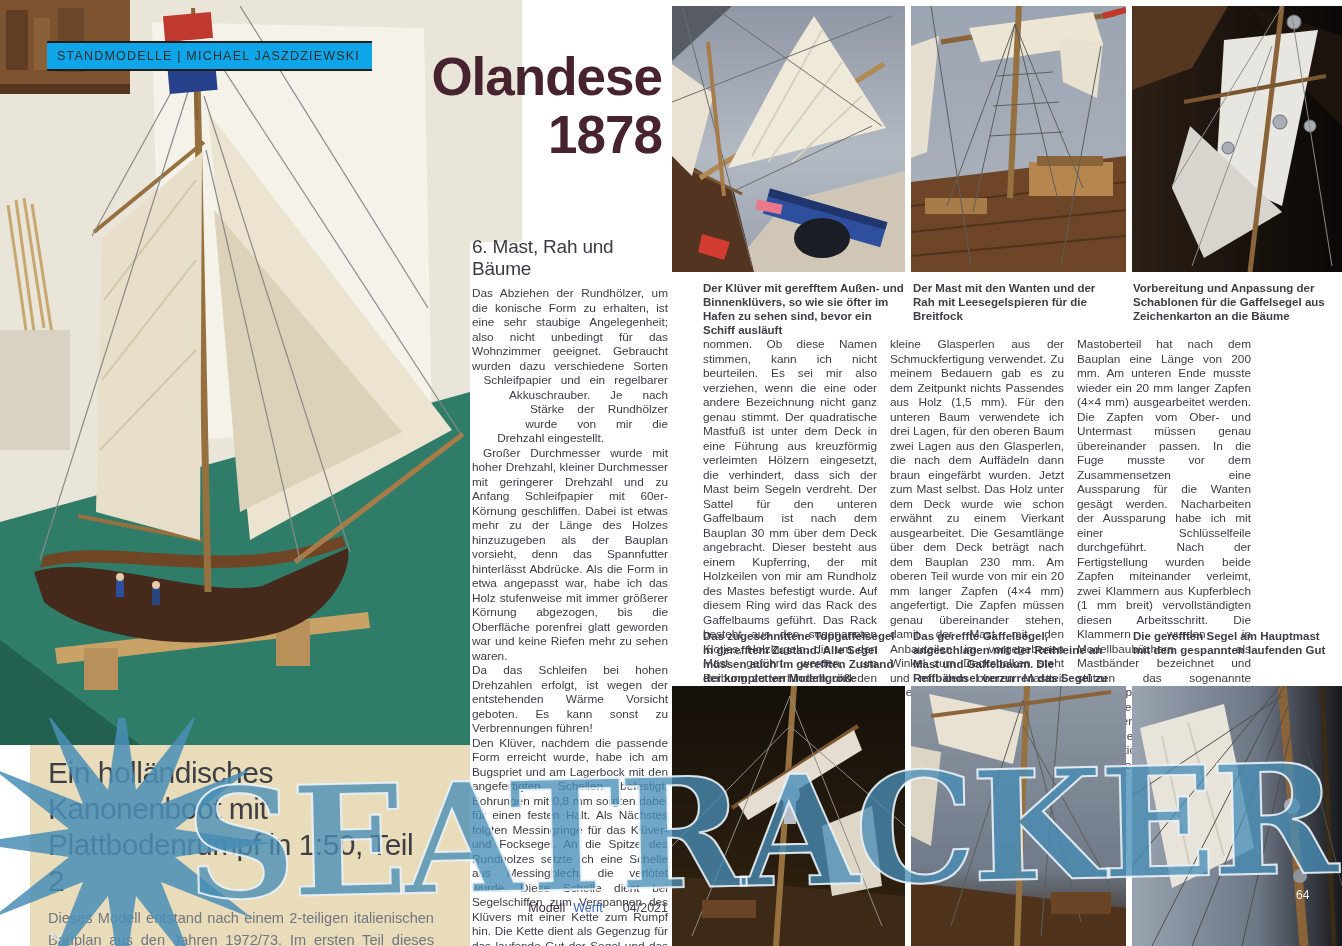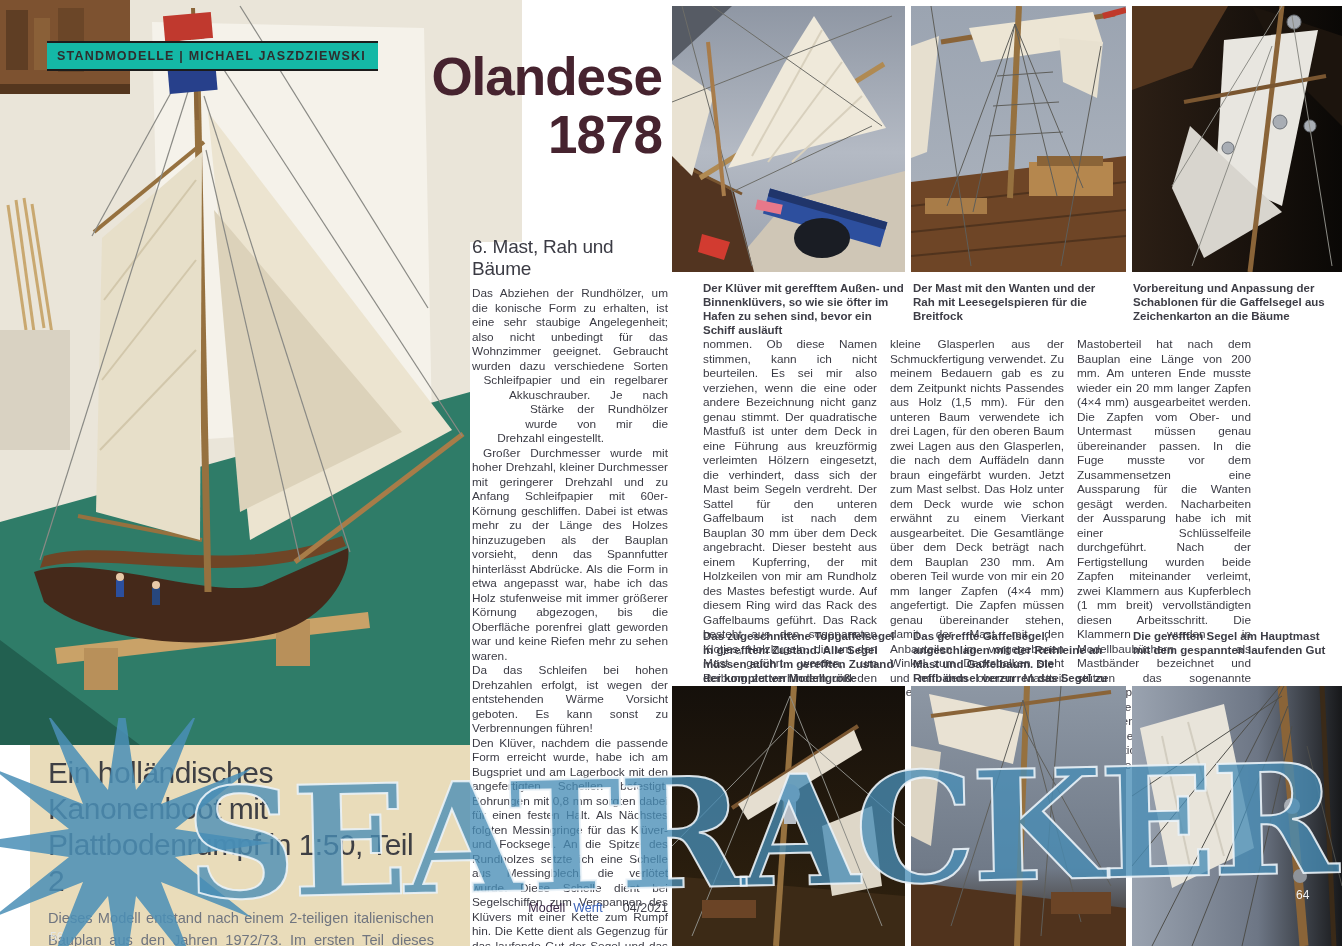--- a/index.html
+++ b/index.html
@@ -1,20 +1,20 @@
 <!DOCTYPE html>
 <html lang="de"><head>
 <meta charset="utf-8">
 <style>
   html,body{margin:0;padding:0;background:#9a9a9a;}
   .spread{position:relative;width:1342px;height:946px;background:#ffffff;overflow:hidden;
           font-family:"Liberation Sans",sans-serif;margin:0 auto;}
   
-  .kicker{position:absolute;left:47px;top:41px;background:#14b8a6;border-top:2px solid #1c1c1c;
-          border-bottom:2px solid #1c1c1c;padding:6px 12px 6px 10px;font-size:12.5px;font-weight:bold;
+  .kicker{position:absolute;left:47px;top:41px;background:#0ea5e9;border-top:2px solid #1c1c1c;
+          border-bottom:2px solid #1c1c1c;padding:6px 12px 6px 10px;font-size:12.5px;font-weight:normal;
           letter-spacing:1.2px;color:#2e2e2e;}
   .title{position:absolute;left:290px;top:48px;width:372px;text-align:right;
          font-size:53px;line-height:1.09;font-weight:bold;color:#46232f;letter-spacing:-1px;}
   .col56{position:absolute;left:472px;top:236px;width:196px;color:#3b3b44;}
   .col56 h3{margin:0 0 6px 0;font-size:19px;font-weight:400;color:#3b3b44;letter-spacing:-.2px;}
   .col56 p{margin:0;font-size:11.8px;line-height:14.5px;text-align:justify;hyphens:auto;}
   .sailfloat{float:left;width:58px;height:160px;
              shape-outside:polygon(0 95px,58px 128px,0 158px);}
   .p-indent{text-indent:11px;}
   .infobox{position:absolute;left:30px;top:745px;width:440px;height:201px;background:#e9dcba;

